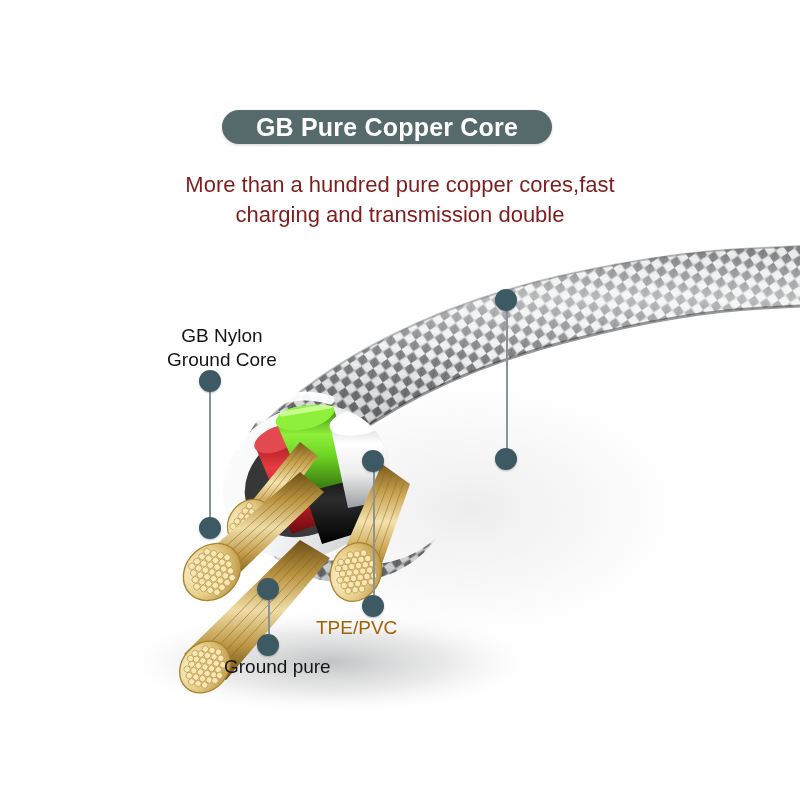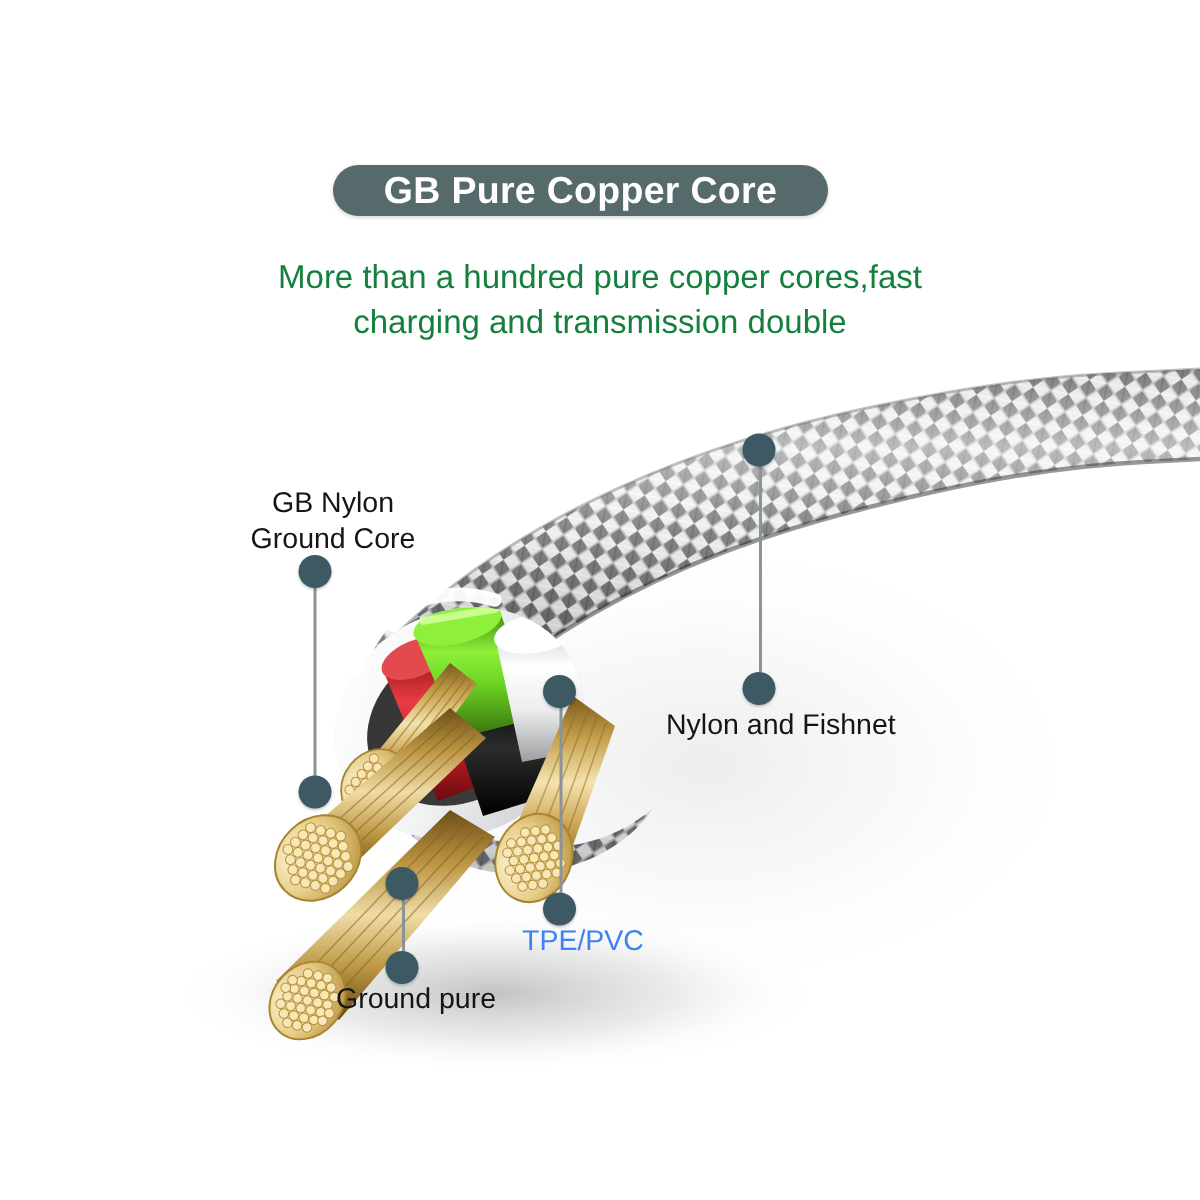--- a/index.html
+++ b/index.html
@@ -416,44 +416,43 @@
           </g>
         </g>
       </g>
     </svg>
   </div>
 
   <div id="header-block">
     <div id="title-pill" style="background: rgb(86, 106, 108);">
       <span id="title-pill-label" style="color: rgb(255, 255, 255);">GB Pure Copper Core</span>
     </div>
-    <div id="subtitle" style="color: #15803d;">
+    <div id="subtitle" style="color: #7f1d1d;">
       <div>More than a hundred pure copper cores,fast</div>
       <div>charging and transmission double</div>
     </div>
   </div>
 
   <div id="callout-layer">
       <div class="callout-line" style="left: 209px; top: 381px; height: 147px; background: rgb(138, 148, 152);"></div>
       <div class="callout-dot" style="left: 199px; top: 370px; background: rgb(61, 89, 99);"></div>
       <div class="callout-dot" style="left: 199px; top: 517px; background: rgb(61, 89, 99);"></div>
       <div class="callout-label center" style="left: 162px; top: 324px; width: 120px; color: rgb(21, 21, 21);">
         <div>GB Nylon</div>
         <div>Ground Core</div>
       </div>
       <div class="callout-line" style="left: 506px; top: 300px; height: 148px; background: rgb(138, 148, 152);"></div>
       <div class="callout-dot" style="left: 495px; top: 289px; background: rgb(61, 89, 99);"></div>
       <div class="callout-dot" style="left: 495px; top: 448px; background: rgb(61, 89, 99);"></div>
       <div class="callout-label left" style="left: 444px; top: 472px; width: 180px; color: rgb(21, 21, 21);">
-        <div>Nylon and Fishnet</div>
       </div>
       <div class="callout-line" style="left: 373px; top: 461px; height: 134px; background: rgb(138, 148, 152);"></div>
       <div class="callout-dot" style="left: 362px; top: 450px; background: rgb(61, 89, 99);"></div>
       <div class="callout-dot" style="left: 362px; top: 595px; background: rgb(61, 89, 99);"></div>
-      <div class="callout-label left" style="left: 348px; top: 616px; width: 120px; color: #3b82f6;">
+      <div class="callout-label left" style="left: 316px; top: 616px; width: 120px; color: #a16207;">
         <div>TPE/PVC</div>
       </div>
       <div class="callout-line" style="left: 268px; top: 589px; height: 45px; background: rgb(138, 148, 152);"></div>
       <div class="callout-dot" style="left: 257px; top: 578px; background: rgb(61, 89, 99);"></div>
       <div class="callout-dot" style="left: 257px; top: 634px; background: rgb(61, 89, 99);"></div>
       <div class="callout-label left" style="left: 224px; top: 655px; width: 140px; color: rgb(21, 21, 21);">
         <div>Ground pure</div>
       </div>
     </div>
 

